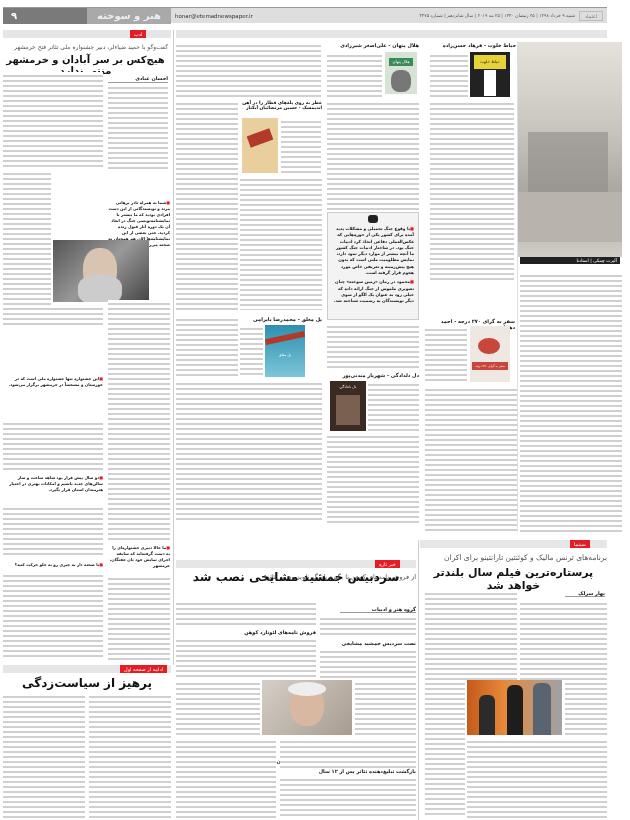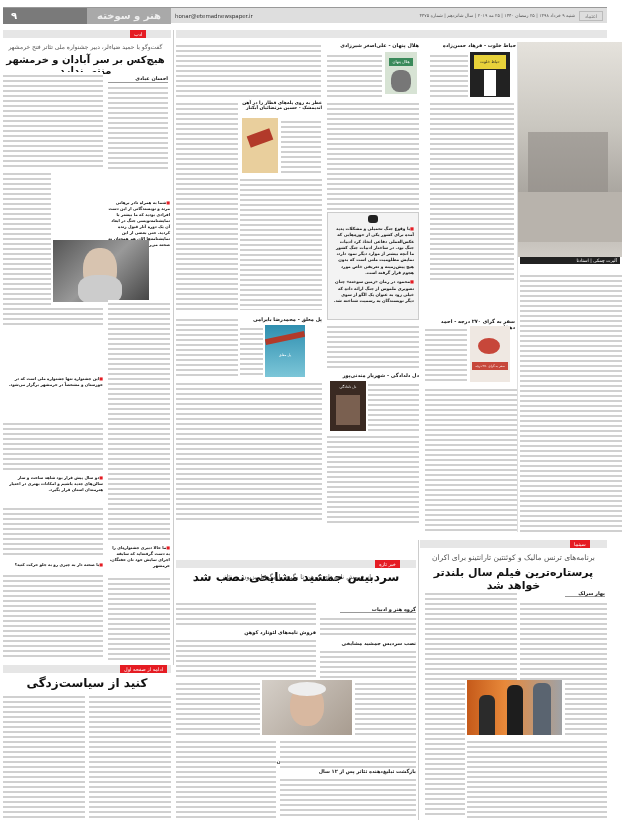--- a/index.html
+++ b/index.html
@@ -6,21 +6,21 @@
 body{width:630px;height:820px;background:#fff;font-family:"DejaVu Sans",sans-serif;color:#222;overflow:hidden;position:relative}
 .abs{position:absolute}
 .masthead{left:3px;top:7px;width:604px;height:16px;background:#dedede;border-top:1px solid #999}
 .mh-num{position:absolute;left:0;top:0;width:84px;height:16px;background:#7a7a7a;color:#fff;font-size:10px;font-weight:bold;padding-left:8px;line-height:16px}
 .mh-sec{position:absolute;left:84px;top:0;width:84px;height:16px;background:#a9a9a9;color:#eee;font-size:10px;font-weight:bold;text-align:center;line-height:16px}
 .mh-email{position:absolute;left:172px;top:0;font-size:5.5px;line-height:16px;color:#333}
 .mh-date{position:absolute;right:32px;top:0;font-size:4.5px;line-height:16px;color:#555;direction:rtl}
 .mh-logo{position:absolute;right:4px;top:3px;width:24px;height:10px;border:1px solid #bbb;font-size:5px;color:#777;text-align:center;line-height:8px}
 .bar{height:8px;background:#e6e6e6}
 .tag{position:absolute;background:#e51c23;color:#fff;font-size:5px;line-height:8px;padding:0 4px;direction:rtl}
-.kicker{font-size:7.5px;color:#555;text-align:center;direction:rtl}
+.kicker{font-size:7.5px;color:#555;direction:rtl}
 .headline{font-weight:bold;color:#111;text-align:center;direction:rtl}
 .col{font-size:3.6px;line-height:5.7px;color:#555;direction:rtl;text-align:justify;overflow:hidden}
 .bq{font-size:4.6px;line-height:7px;font-weight:bold;color:#111;direction:rtl}
 .bq .dot{color:#e51c23}
 .sub{font-size:5px;font-weight:bold;color:#111;direction:rtl}
 .img{position:absolute;background:#bbb;overflow:hidden}
 .cap{font-size:4.5px;color:#fff;background:#222;padding:1px 3px;direction:rtl}
 .divv{position:absolute;width:1px;background:#ccc}
 .boxq{border:1px solid #ccc;background:#f3f3f3}
 </style>
@@ -169,17 +169,17 @@
 <div class="abs col" style="left:355px;top:680px;width:61px;height:55px;background:repeating-linear-gradient(#fff 0,#fff 3px,#d0d0d0 3px,#d0d0d0 5px)"></div>
 <div class="abs col" style="left:176px;top:680px;width:84px;height:55px;background:repeating-linear-gradient(#fff 0,#fff 3px,#d0d0d0 3px,#d0d0d0 5px)"></div>
 <div class="abs sub" style="left:176px;top:758px;width:140px">معرفی بازیگران جدید فیلم نولان</div>
 <div class="abs sub" style="left:280px;top:768px;width:136px">بازگشت تبلیغ‌دهنده تئاتر پس از ۱۲ سال</div>
 <div class="abs col" style="left:176px;top:738px;width:100px;height:80px;background:repeating-linear-gradient(#fff 0,#fff 3px,#d0d0d0 3px,#d0d0d0 5px)"></div>
 <div class="abs col" style="left:280px;top:738px;width:136px;height:30px;background:repeating-linear-gradient(#fff 0,#fff 3px,#d0d0d0 3px,#d0d0d0 5px)"></div>
 <div class="abs col" style="left:280px;top:776px;width:136px;height:42px;background:repeating-linear-gradient(#fff 0,#fff 3px,#d0d0d0 3px,#d0d0d0 5px)"></div>
 
 <div class="abs bar" style="left:3px;top:665px;width:168px"></div>
 <div class="tag" style="left:120px;top:665px">ادامه از صفحه اول</div>
-<div class="abs headline" style="left:3px;top:676px;width:168px;font-size:12px">کنید از سیاست‌زدگی</div>
+<div class="abs headline" style="left:3px;top:676px;width:168px;font-size:12px">پرهیز از سیاست‌زدگی</div>
 <div class="abs col" style="left:3px;top:693px;width:82px;height:125px;background:repeating-linear-gradient(#fff 0,#fff 3px,#d0d0d0 3px,#d0d0d0 5px)"></div>
 <div class="abs col" style="left:89px;top:693px;width:82px;height:125px;background:repeating-linear-gradient(#fff 0,#fff 3px,#d0d0d0 3px,#d0d0d0 5px)"></div>
 
 <div class="divv" style="left:418px;top:540px;height:280px"></div>
 
 </body></html>

